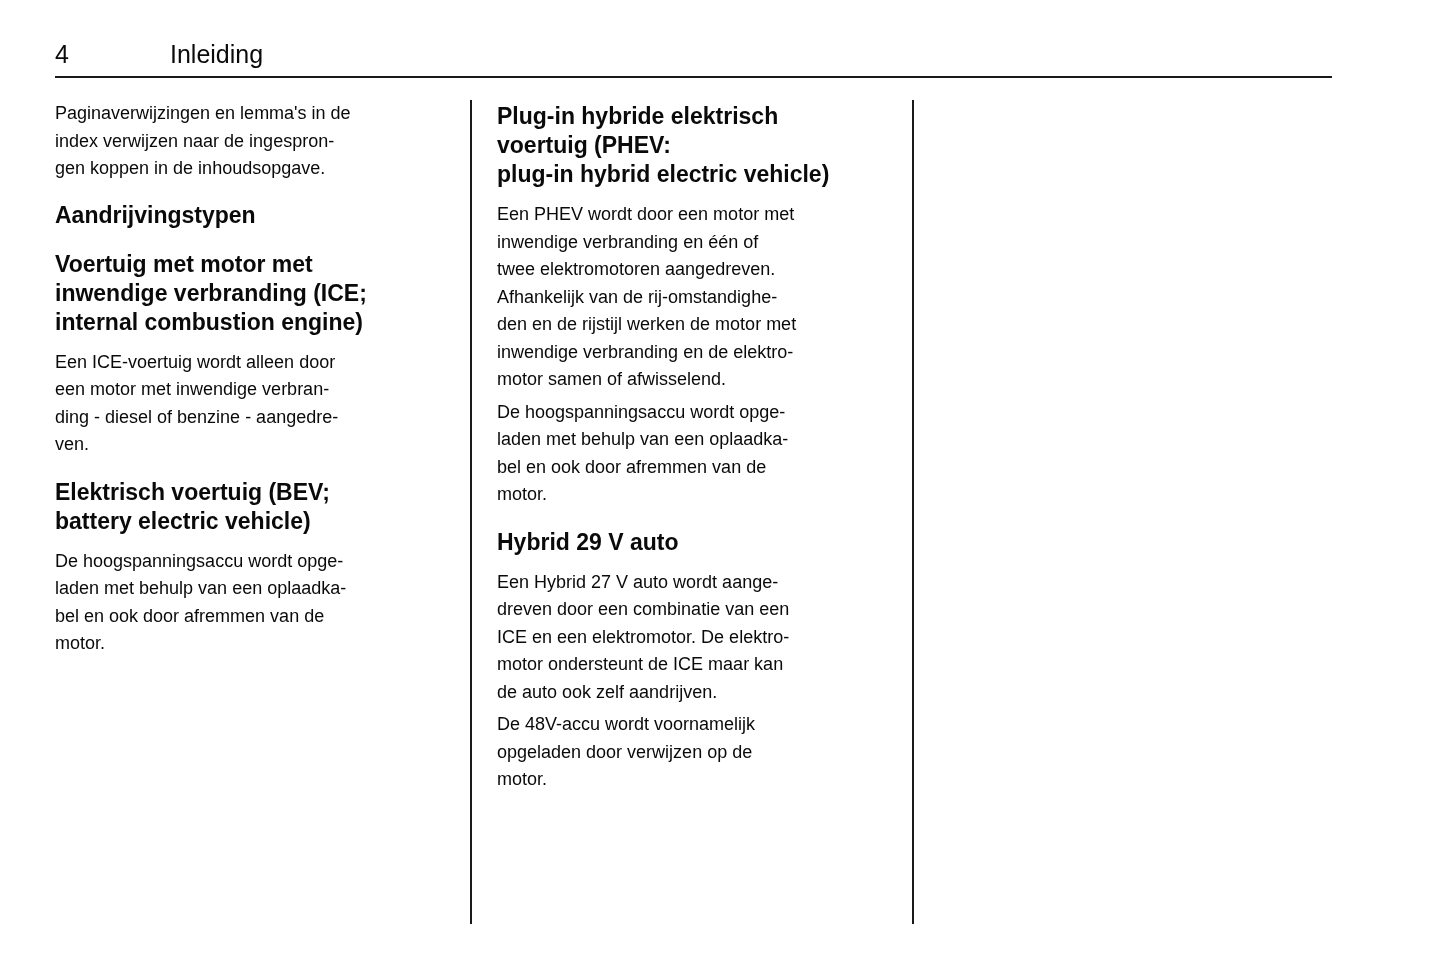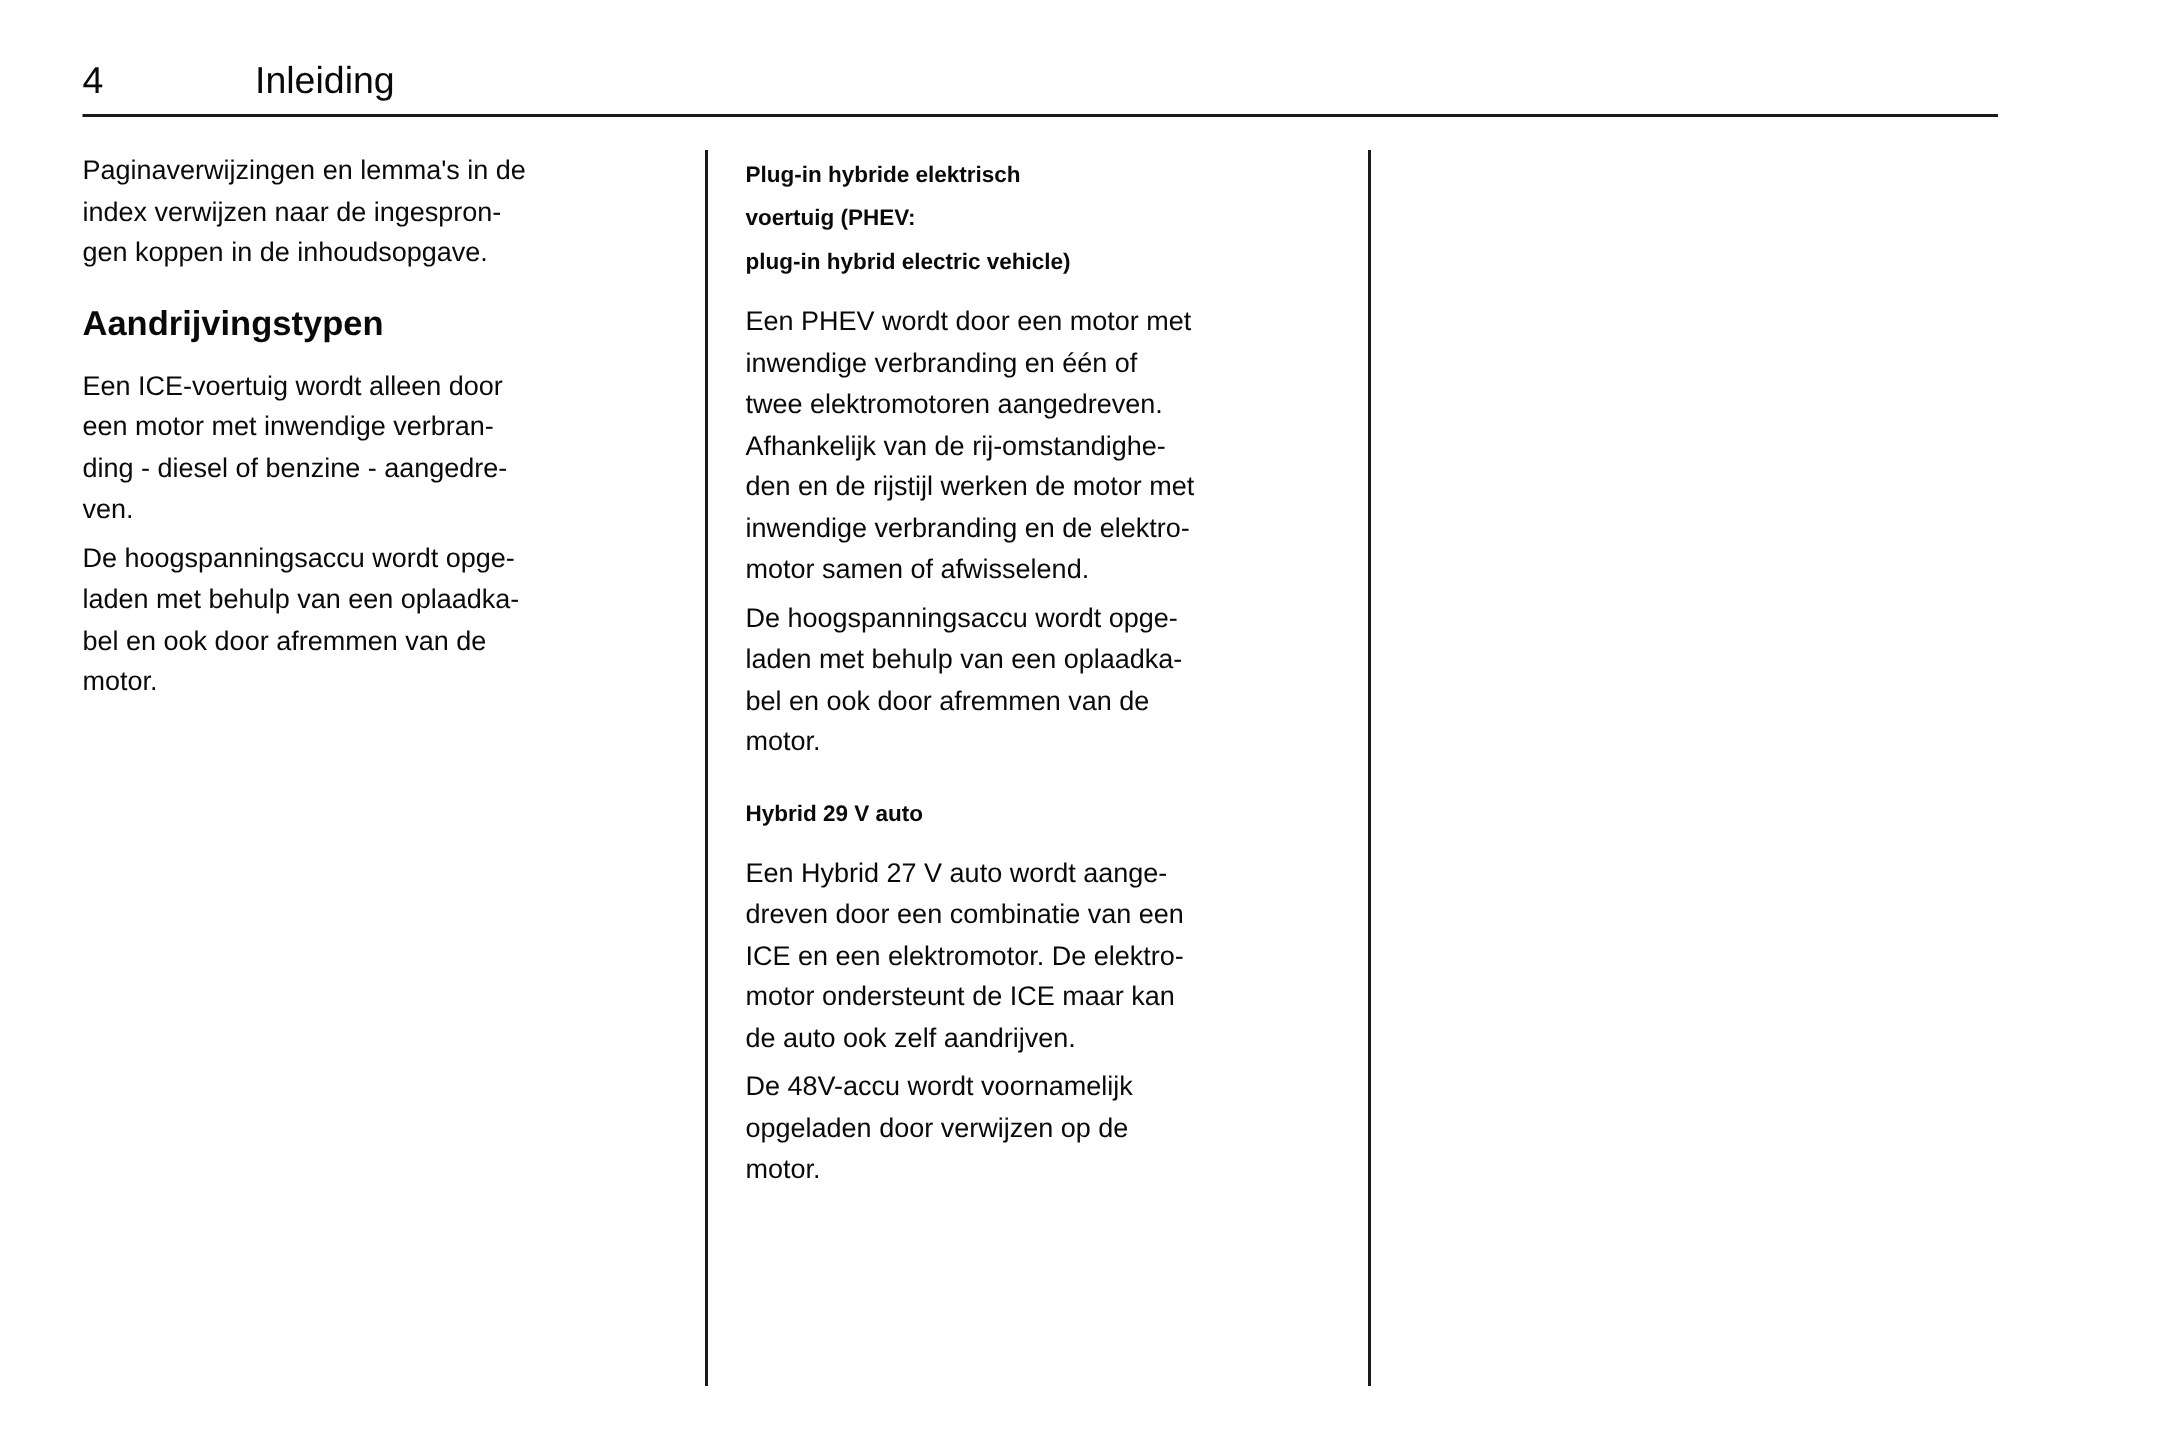--- a/index.html
+++ b/index.html
@@ -44,21 +44,21 @@
     white-space: pre-line;
     margin-bottom: 5px;
   }
   .h1 {
     font-size: 23px;
     line-height: 31px;
     font-weight: bold;
     margin: 17px 0 13px 0;
   }
   .h2 {
-    font-size: 15px;
+    font-size: 23px;
     line-height: 29px;
     font-weight: bold;
     margin: 19px 0 12px 0;
     white-space: pre-line;
   }
   .h2.first { margin-top: 2px; }
 </style>
 </head>
 <body>
 
@@ -71,24 +71,29 @@
 
   <div class="header-rule"></div>
 
   <main class="columns">
 
     <section class="col col-1">
       <p class="body">Paginaverwijzingen en lemma's in de
 index verwijzen naar de ingespron-
 gen koppen in de inhoudsopgave.</p>
       <h1 class="h1">Aandrijvingstypen</h1>
+      <h2 class="h2">Voertuig met motor met
+inwendige verbranding (ICE;
+internal combustion engine)</h2>
       <p class="body">Een ICE-voertuig wordt alleen door
 een motor met inwendige verbran-
 ding - diesel of benzine - aangedre-
 ven.</p>
+      <h2 class="h2">Elektrisch voertuig (BEV;
+battery electric vehicle)</h2>
       <p class="body">De hoogspanningsaccu wordt opge-
 laden met behulp van een oplaadka-
 bel en ook door afremmen van de
 motor.</p>
     </section>
 
     <div class="divider"></div>
 
     <section class="col col-2">
       <h2 class="h2 first">Plug-in hybride elektrisch

